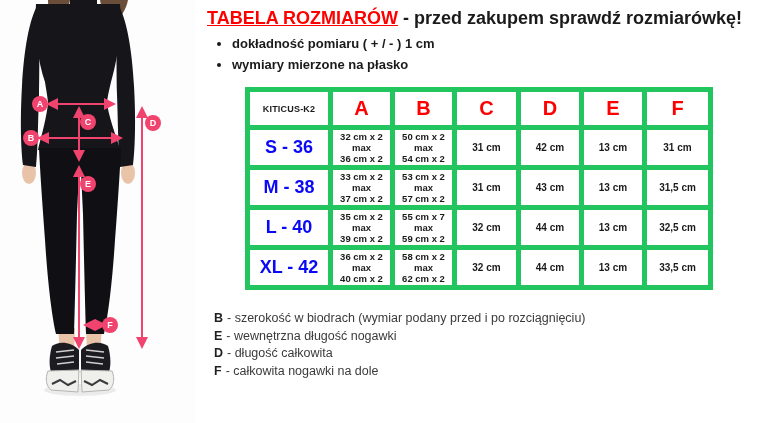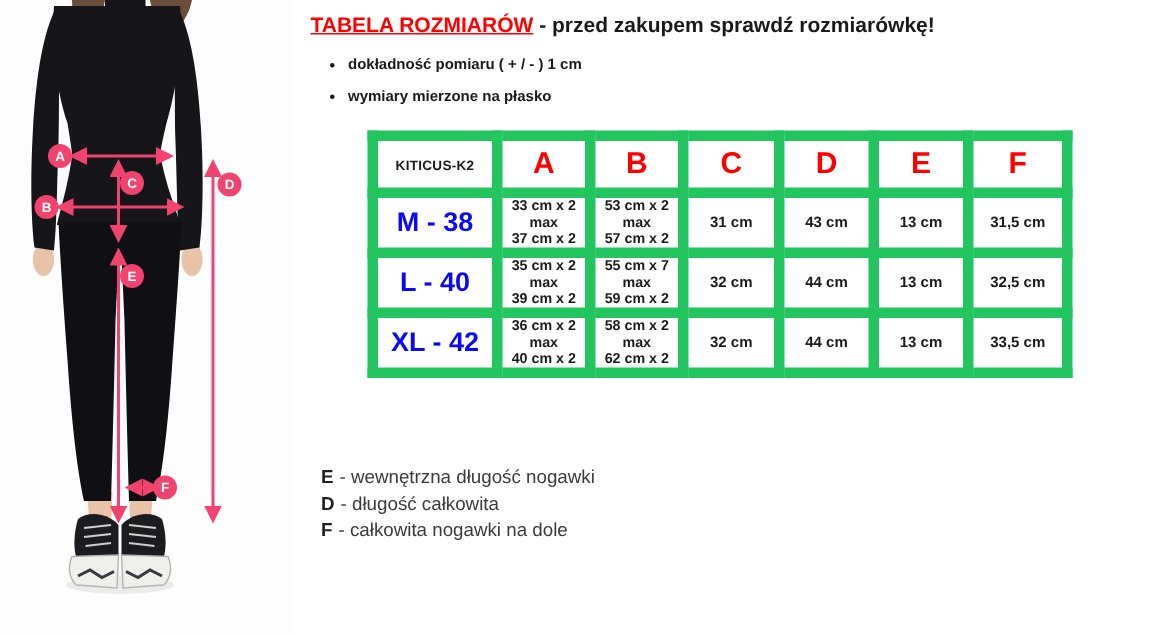--- a/index.html
+++ b/index.html
@@ -34,53 +34,53 @@
     display: flex;
     align-items: center;
     justify-content: center;
     line-height: 1;
   }
 
   
   .title {
     position: absolute;
     left: 207px; top: 8px;
-    font-size: 14px;
+    font-size: 18px;
     font-weight: bold;
     color: #1a1a1a;
     white-space: nowrap;
   }
   .title .red {
     color: #fe0000;
     text-decoration: underline;
   }
   .bullets {
     position: absolute;
     left: 214px; top: 33px;
     list-style: disc;
     padding-left: 18px;
   }
   .bullets li {
-    font-size: 10px;
+    font-size: 13px;
     font-weight: bold;
     color: #1a1a1a;
     line-height: 21px;
     white-space: nowrap;
   }
 
   
   .size-table {
     position: absolute;
     left: 245px; top: 87px;
     border-collapse: collapse;
     table-layout: fixed;
     background: #ffffff;
   }
   .size-table td {
-    border: 7px solid #22c55e;
+    border: 5px solid #22c55e;
     text-align: center;
     vertical-align: middle;
     color: #1a1a1a;
     padding: 0;
   }
   .size-table tr.hdr td { height: 38px; }
   .size-table tr.row td { height: 40px; }
   td.code { font-size: 9px; font-weight: bold; letter-spacing: .2px; }
   td.col-letter { font-size: 20px; font-weight: bold; color: #fe0000; }
   td.size { font-size: 18px; font-weight: bold; color: #0909f5; }
@@ -207,20 +207,37 @@
       <tr class="hdr">
         <td class="code">KITICUS-K2</td>
         <td class="col-letter">A</td>
         <td class="col-letter">B</td>
         <td class="col-letter">C</td>
         <td class="col-letter">D</td>
         <td class="col-letter">E</td>
         <td class="col-letter">F</td>
       </tr>
 
+      <tr class="row">
+        <td class="size">S - 36</td>
+        <td class="multi">
+          <div>32 cm x 2</div>
+            <div>max</div>
+            <div>36 cm x 2</div>
+        </td>
+        <td class="multi">
+          <div>50 cm x 2</div>
+            <div>max</div>
+            <div>54 cm x 2</div>
+        </td>
+        <td class="single">31 cm</td>
+        <td class="single">42 cm</td>
+        <td class="single">13 cm</td>
+        <td class="single">31 cm</td>
+      </tr>
 
       <tr class="row">
         <td class="size">M - 38</td>
         <td class="multi">
           <div>33 cm x 2</div>
             <div>max</div>
             <div>37 cm x 2</div>
         </td>
         <td class="multi">
           <div>53 cm x 2</div>
@@ -265,20 +282,23 @@
         </td>
         <td class="single">32 cm</td>
         <td class="single">44 cm</td>
         <td class="single">13 cm</td>
         <td class="single">33,5 cm</td>
       </tr>
     </tbody>
   </table>
 
   <div class="legend">
+    <div class="legend-line">
+      <span class="ltr">B</span><span>- szerokość w biodrach (wymiar podany przed i po rozciągnięciu)</span>
+    </div>
     <div class="legend-line">
       <span class="ltr">E</span><span>- wewnętrzna długość nogawki</span>
     </div>
     <div class="legend-line">
       <span class="ltr">D</span><span>- długość całkowita</span>
     </div>
     <div class="legend-line">
       <span class="ltr">F</span><span>- całkowita nogawki na dole</span>
     </div>
   </div>

